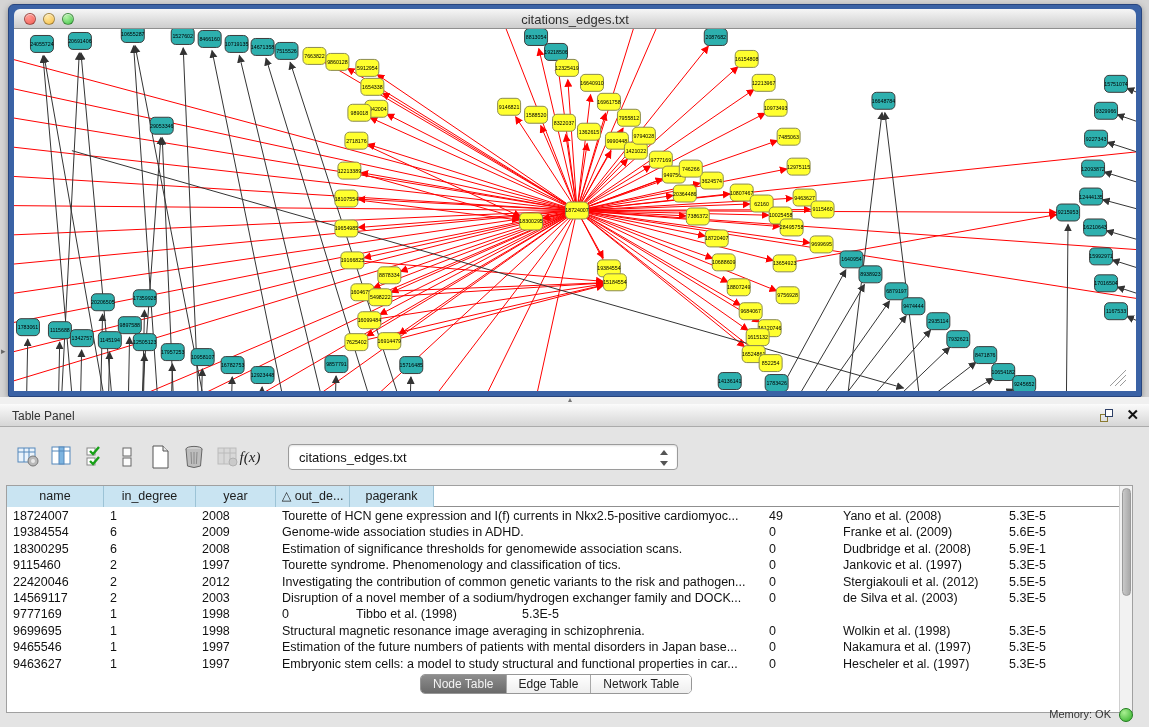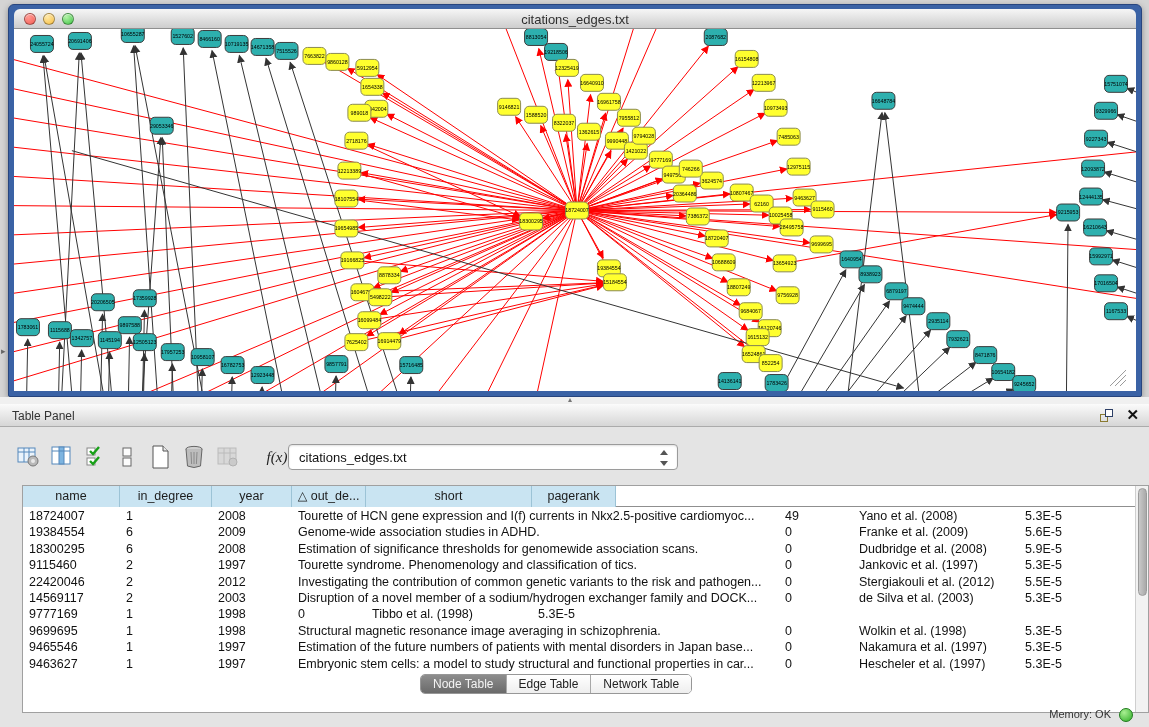--- a/index.html
+++ b/index.html
@@ -46,21 +46,21 @@
   .tbtn { position:absolute; top:2px; width:28px; height:30px; display:flex; align-items:center; justify-content:center; }
   .fx { font-family:"Liberation Serif", serif; font-style:italic; font-size:15px; color:#222; }
   .combo { position:absolute; left:288px; top:4px; width:390px; height:26px; background:#ffffff;
     border:1px solid #9b9b9b; border-radius:4px; box-shadow:inset 0 1px 2px rgba(0,0,0,.12); }
   .combo-text { position:absolute; left:10px; top:5px; font-size:13px; color:#111; }
   .spinner { position:absolute; right:8px; top:4px; width:10px; height:18px; }
   .spin-up { position:absolute; top:1px; left:1px; width:0; height:0; border-left:4px solid transparent; border-right:4px solid transparent; border-bottom:5px solid #555; }
   .spin-dn { position:absolute; bottom:1px; left:1px; width:0; height:0; border-left:4px solid transparent; border-right:4px solid transparent; border-top:5px solid #555; }
 
   
-  .tp-table { position:absolute; left:22px; top:485px; width:1127px; height:228px;
+  .tp-table { position:absolute; left:6px; top:485px; width:1127px; height:228px;
     background:#ffffff; border:1px solid #a0a0a0; }
   .thead { position:absolute; left:0; top:0; right:13px; height:21px; display:flex;
     border-bottom:1px solid #8f8f8f; background:#fff; }
   .th { height:21px; background:#c9e4f2; border-right:1px solid #9cc3d6;
     font-size:12.5px; color:#1c1c1c; text-align:center; line-height:21px; overflow:hidden; white-space:nowrap; }
   .tbody { position:absolute; left:0; top:22px; right:13px; bottom:0; overflow:hidden; }
   .tr { display:flex; height:16.4px; }
   .td { font-size:12.5px; color:#111; line-height:16.4px; padding-left:6px; overflow:hidden; white-space:nowrap; }
   .vscroll { position:absolute; right:0; top:0; width:13px; bottom:0; background:#f2f2f2; border-left:1px solid #cfcfcf; }
   .vthumb { position:absolute; left:1.5px; top:2px; width:9px; height:108px; border-radius:5px;
@@ -757,37 +757,36 @@
   </div>
   <div class="tbtn" style="left:214px">
     <svg width="24" height="24" opacity="0.55">
         <rect x="2" y="3" width="18" height="16" fill="#cfcfcf" stroke="#9a9a9a"></rect>
         <line x1="2" y1="8" x2="20" y2="8" stroke="#9a9a9a"></line>
         <line x1="8" y1="3" x2="8" y2="19" stroke="#9a9a9a"></line>
         <line x1="14" y1="3" x2="14" y2="19" stroke="#9a9a9a"></line>
         <circle cx="17" cy="17" r="4" fill="#b5b5b5" stroke="#888"></circle>
       </svg>
   </div>
-  <div class="tbtn fx" style="left:263px">f(x)</div>
+  <div class="tbtn fx" style="left:236px">f(x)</div>
   <div class="combo">
     <span class="combo-text">citations_edges.txt</span>
     <span class="spinner">
         <span class="spin-up"></span>
         <span class="spin-dn"></span>
       </span>
   </div>
 </div>
 
 <div class="tp-table">
   <div class="thead" id="thead">
       <div class="th" style="width: 97px;">name</div>
       <div class="th" style="width: 92px;">in_degree</div>
       <div class="th" style="width: 80px;">year</div>
       <div class="th" style="width: 74px;">△ out_de...</div>
-      <div class="th" style="width: 166px;">short</div>
       <div class="th" style="width: 84px;">pagerank</div>
     </div>
   <div class="tbody" id="tbody">
       <div class="tr">
         <div class="td" style="width: 97px;">18724007</div>
         <div class="td" style="width: 92px;">1</div>
         <div class="td" style="width: 80px;">2008</div>
         <div class="td" style="width: 487px;">Tourette of HCN gene expression and I(f) currents in Nkx2.5-positive cardiomyoc...</div>
         <div class="td" style="width: 74px;">49</div>
         <div class="td" style="width: 166px;">Yano et al. (2008)</div>
@@ -802,21 +801,21 @@
         <div class="td" style="width: 166px;">Franke et al. (2009)</div>
         <div class="td" style="width: 84px;">5.6E-5</div>
       </div>
       <div class="tr">
         <div class="td" style="width: 97px;">18300295</div>
         <div class="td" style="width: 92px;">6</div>
         <div class="td" style="width: 80px;">2008</div>
         <div class="td" style="width: 487px;">Estimation of significance thresholds for genomewide association scans.</div>
         <div class="td" style="width: 74px;">0</div>
         <div class="td" style="width: 166px;">Dudbridge et al. (2008)</div>
-        <div class="td" style="width: 84px;">5.9E-5</div>
+        <div class="td" style="width: 84px;">5.9E-1</div>
       </div>
       <div class="tr">
         <div class="td" style="width: 97px;">9115460</div>
         <div class="td" style="width: 92px;">2</div>
         <div class="td" style="width: 80px;">1997</div>
         <div class="td" style="width: 487px;">Tourette syndrome. Phenomenology and classification of tics.</div>
         <div class="td" style="width: 74px;">0</div>
         <div class="td" style="width: 166px;">Jankovic et al. (1997)</div>
         <div class="td" style="width: 84px;">5.3E-5</div>
       </div>

